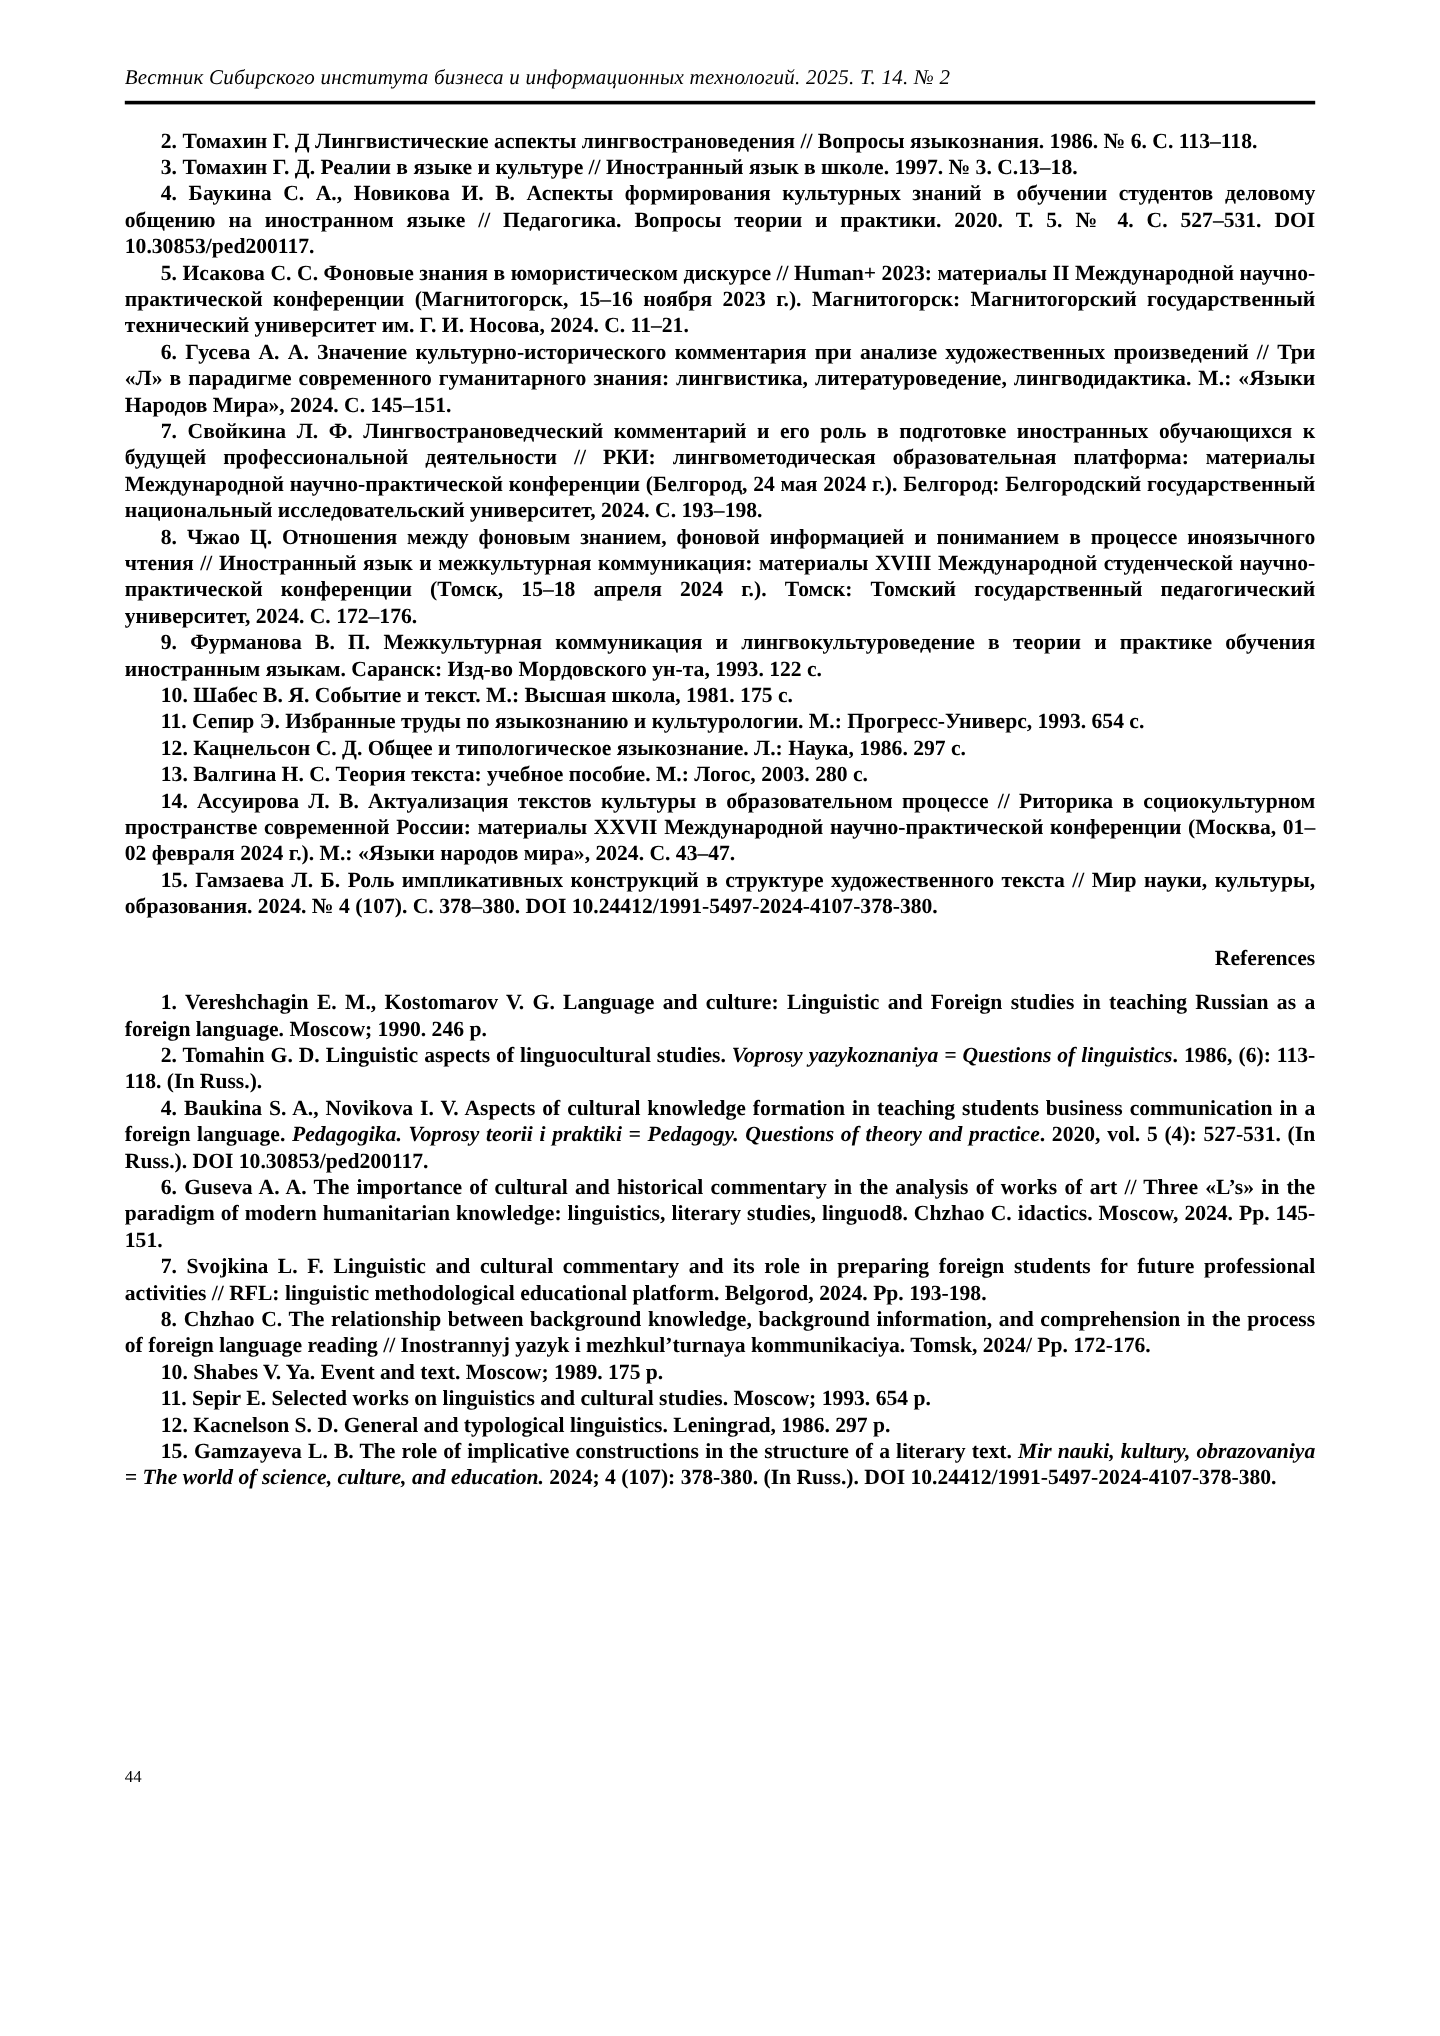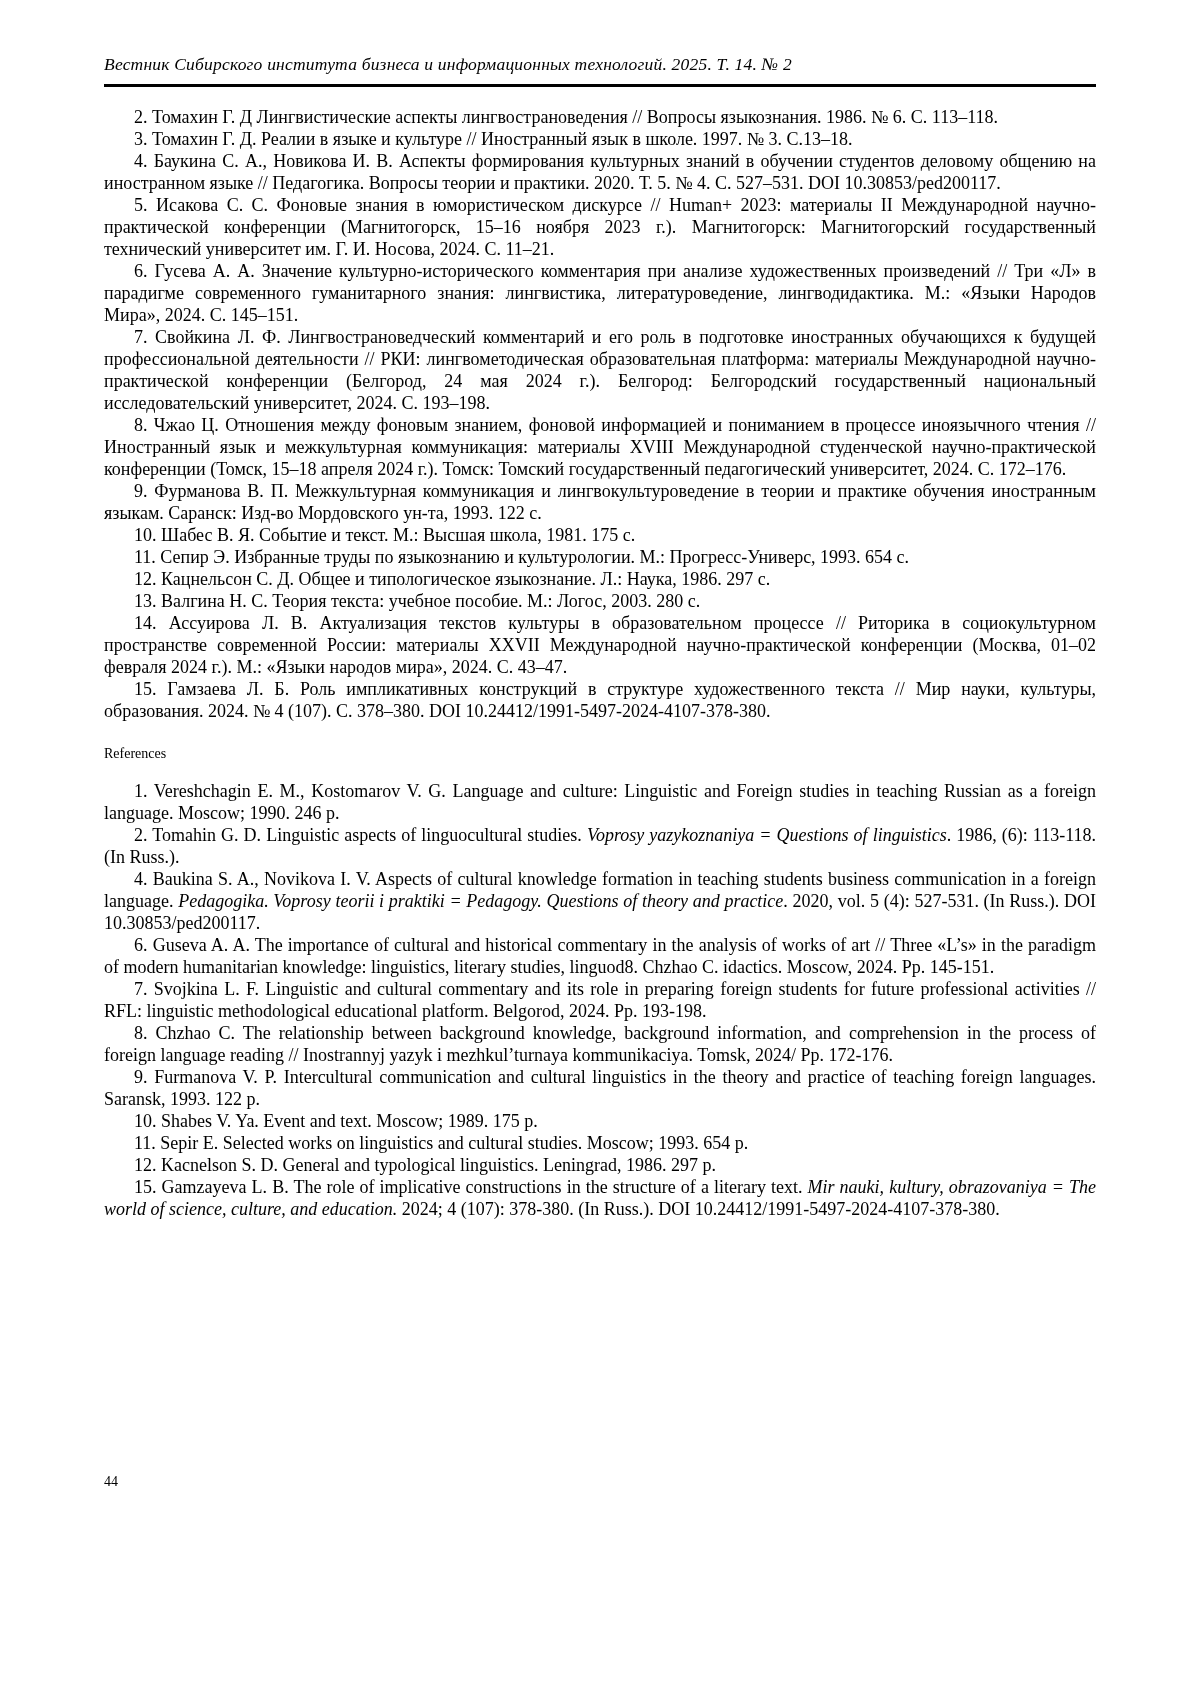--- a/index.html
+++ b/index.html
@@ -30,25 +30,26 @@
   .header-rule {
     width: 100%;
     height: 0;
     border-bottom: 3px solid #000000;
     margin-bottom: 19px;
   }
   .ref-list p.ref {
     margin: 0;
     text-indent: 30px;
     text-align: justify;
+    font-weight: bold;
   }
   .refs-heading {
-    font-size: 14px;
-    font-weight: normal;
-    text-align: left;
+    font-size: 18px;
+    font-weight: bold;
+    text-align: right;
     margin: 21px 0 15px 0;
     line-height: 22px;
   }
   .it {
     font-style: italic;
   }
   .page-number {
     position: absolute;
     left: 104px;
     top: 1466px;
@@ -86,21 +87,20 @@
 
     <h2 class="refs-heading">References</h2>
 
     <section class="ref-list">
         <p class="ref"><span>1. Vereshchagin E. M., Kostomarov V. G. Language and culture: Linguistic and Foreign studies in teaching Russian as a foreign language. Moscow; 1990. 246 p.</span></p>
         <p class="ref"><span>2. Tomahin G. D. Linguistic aspects of linguocultural studies. </span><span class="it">Voprosy yazykoznaniya = Questions of linguistics</span><span>. 1986, (6): 113-118. (In Russ.).</span></p>
         <p class="ref"><span>4. Baukina S. A., Novikova I. V. Aspects of cultural knowledge formation in teaching students business communication in a foreign language. </span><span class="it">Pedagogika. Voprosy teorii i praktiki = Pedagogy. Questions of theory and practice</span><span>. 2020, vol. 5 (4): 527-531. (In Russ.). DOI 10.30853/ped200117.</span></p>
         <p class="ref"><span>6. Guseva A. A. The importance of cultural and historical commentary in the analysis of works of art // Three «L’s» in the paradigm of modern humanitarian knowledge: linguistics, literary studies, linguod8. Chzhao C. idactics. Moscow, 2024. Pp. 145-151.</span></p>
         <p class="ref"><span>7. Svojkina L. F. Linguistic and cultural commentary and its role in preparing foreign students for future professional activities // RFL: linguistic methodological educational platform. Belgorod, 2024. Pp. 193-198.</span></p>
         <p class="ref"><span>8. Chzhao C. The relationship between background knowledge, background information, and comprehension in the process of foreign language reading // Inostrannyj yazyk i mezhkul’turnaya kommunikaciya. Tomsk, 2024/ Pp. 172-176.</span></p>
-        <p class="ref"><span>9. Furmanova V. P. Intercultural communication and cultural linguistics in the theory and practice of teaching foreign languages. Saransk, 1993. 122 p.</span></p>
         <p class="ref"><span>10. Shabes V. Ya. Event and text. Moscow; 1989. 175 p.</span></p>
         <p class="ref"><span>11. Sepir E. Selected works on linguistics and cultural studies. Moscow; 1993. 654 p.</span></p>
         <p class="ref"><span>12. Kacnelson S. D. General and typological linguistics. Leningrad, 1986. 297 p.</span></p>
         <p class="ref"><span>15. Gamzayeva L. B. The role of implicative constructions in the structure of a literary text. </span><span class="it">Mir nauki, kultury, obrazovaniya = The world of science, culture, and education.</span><span> 2024; 4 (107): 378-380. (In Russ.). DOI 10.24412/1991-5497-2024-4107-378-380.</span></p>
       </section>
 
   </main>
 
   <div class="page-number">44</div>
 

